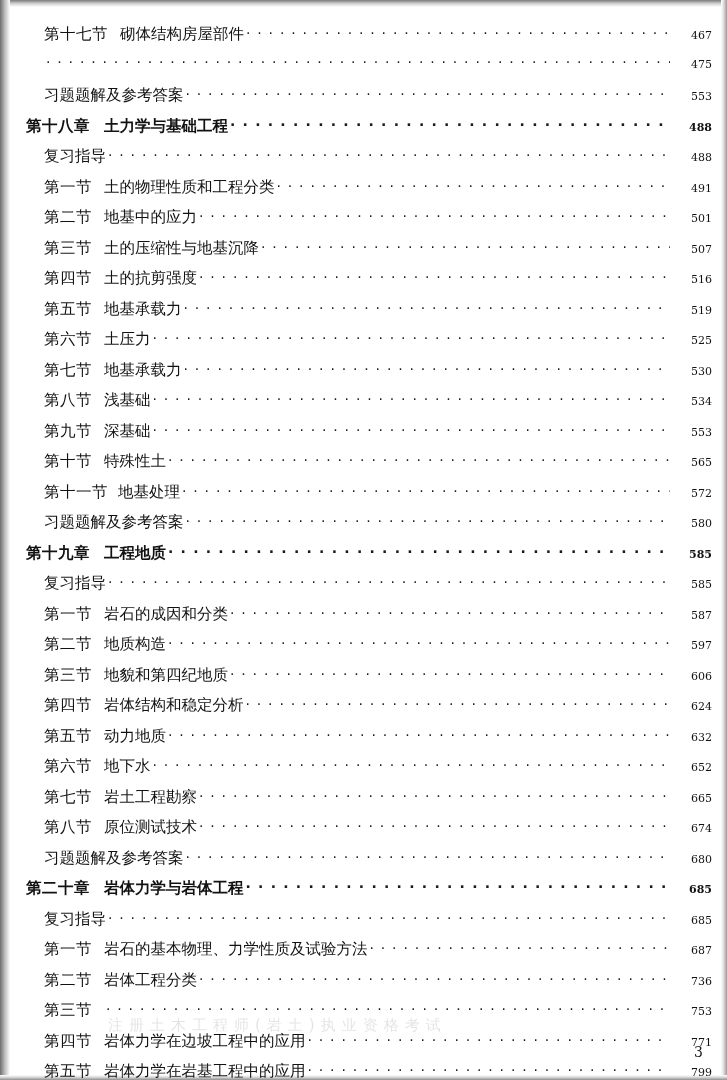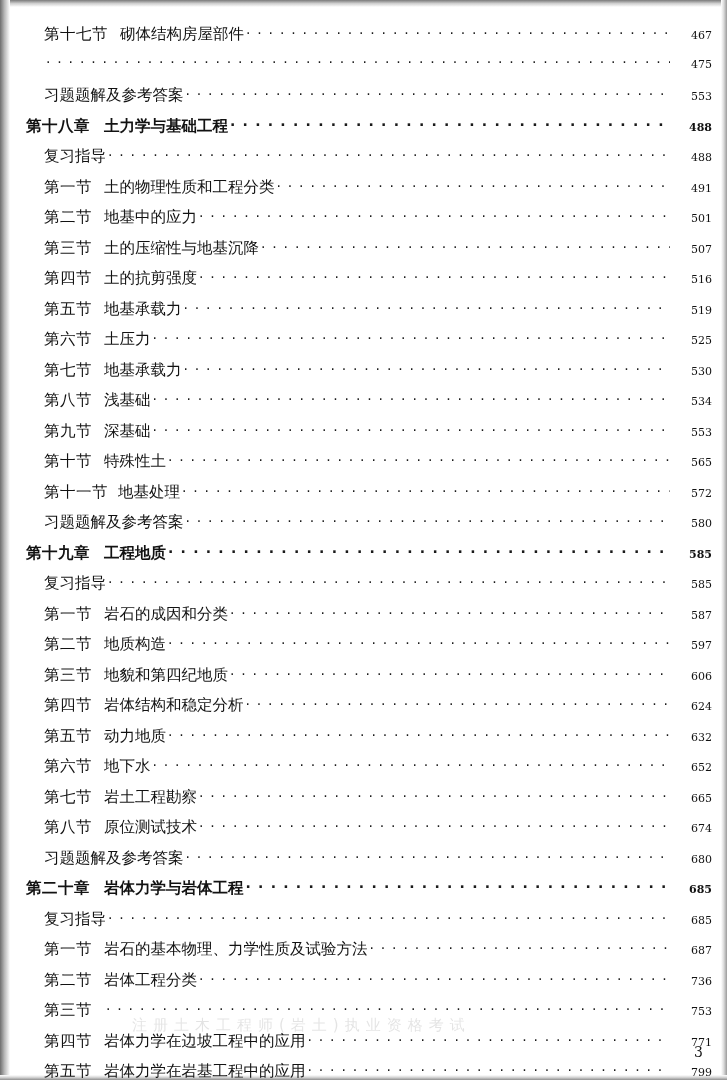--- a/index.html
+++ b/index.html
@@ -116,21 +116,21 @@
     position: absolute;
     right: 24px;
     bottom: 20px;
     font-family: "DejaVu Serif", "Liberation Serif", serif;
     font-size: 14px;
     color: #1a1a1a;
   }
 
   .ghost {
     position: absolute;
-    left: 132px;
+    left: 108px;
     bottom: 30px;
     width: 520px;
     height: 34px;
     opacity: 0.13;
     color: #333;
     font-size: 15px;
     letter-spacing: 6px;
     overflow: hidden;
     white-space: nowrap;
   }

